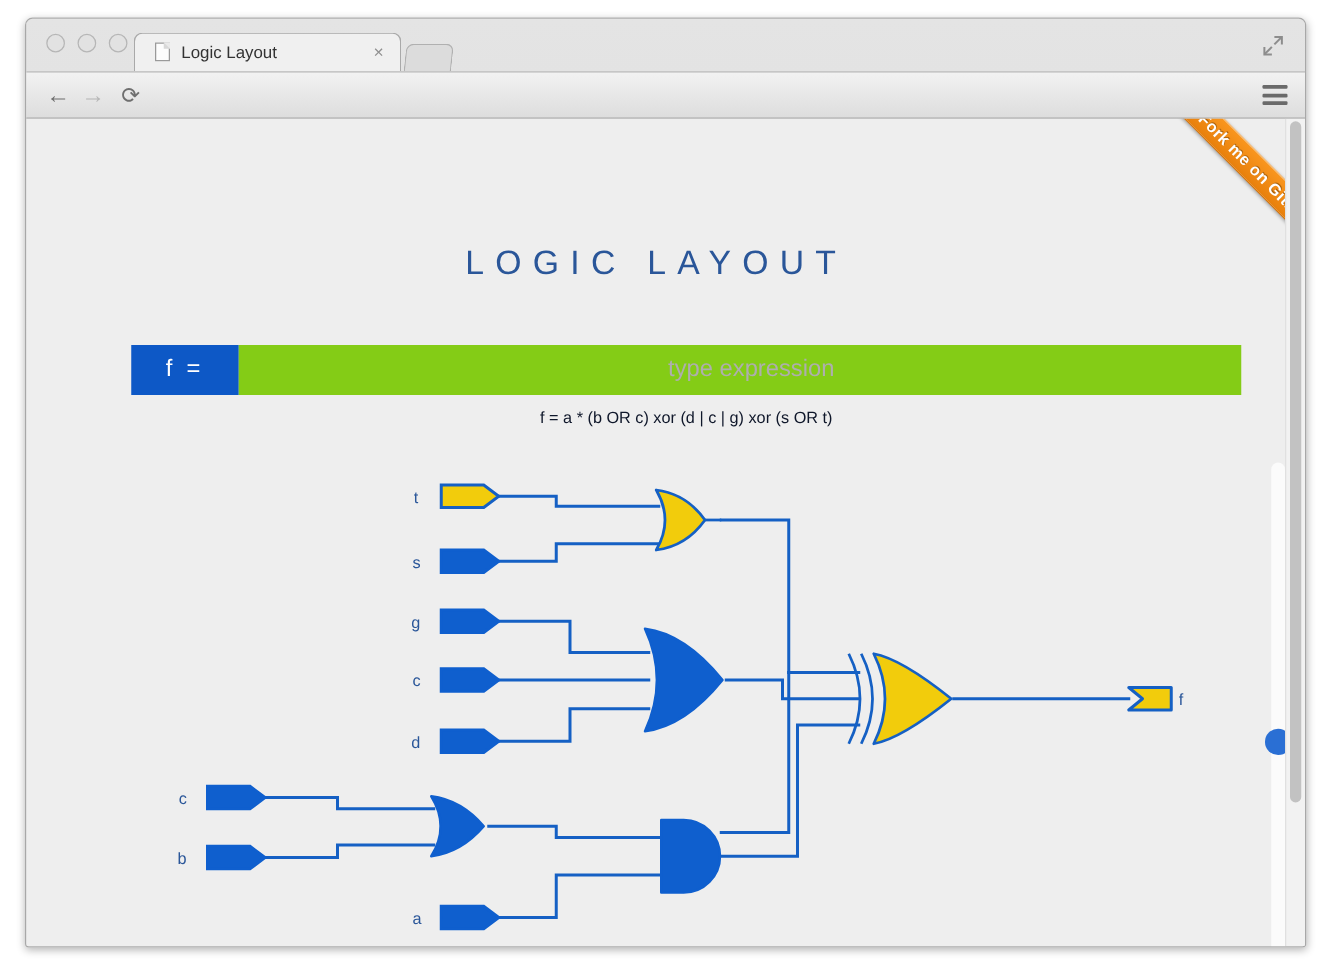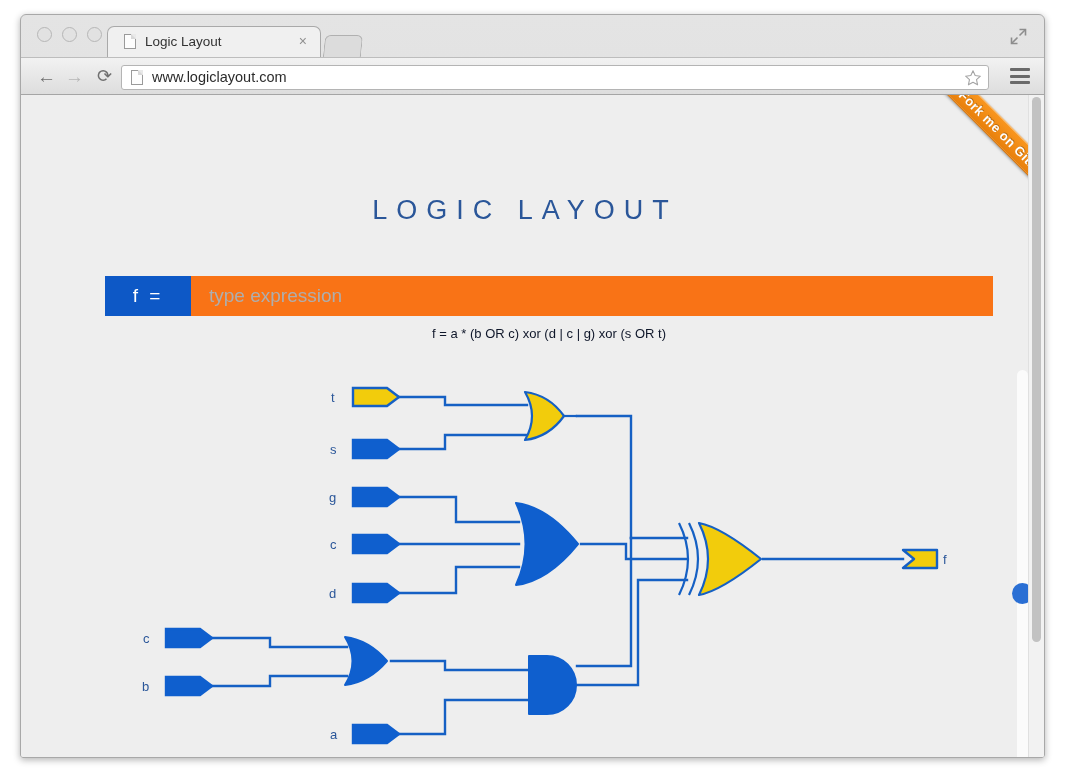--- a/index.html
+++ b/index.html
@@ -260,28 +260,29 @@
     background: #0d58c6;
     color: #ffffff;
     font-size: 19px;
     letter-spacing: 3px;
     display: flex;
     align-items: center;
     justify-content: center;
   }
   .expr-input {
     flex: 1;
-    background: #f97316;
+    background: #84cc16;
     border: none;
     outline: none;
     font-family: "Liberation Sans", sans-serif;
     font-size: 19px;
     color: #333;
     padding: 0 0 0 18px;
     box-sizing: border-box;
+    text-align: center;
   }
   .expr-input::placeholder { color: #aeaeae; }
   .expr-hint {
     position: absolute;
     left: 84px; top: 231px;
     width: 888px;
     text-align: center;
     font-size: 13px;
     color: #0f172a;
   }
@@ -345,27 +346,20 @@
       <path d="M7.5 15.5 L1.5 15.5 L1.5 9.5" fill="none" stroke="#8d8d8d" stroke-width="1.6"></path>
       <path d="M2 15 L7.5 9.5" stroke="#8d8d8d" stroke-width="1.6"></path>
     </svg>
   </div>
 
   <div class="toolbar">
     <div class="nav-btn nav-back">←</div>
     <div class="nav-btn nav-fwd">→</div>
     <div class="nav-btn nav-reload">⟳</div>
 
-    <div class="urlbar">
-      <div class="url-favicon"></div>
-      <div class="url-text">www.logiclayout.com</div>
-      <svg class="star-icon" viewBox="0 0 20 20">
-        <path d="M10 2 L12.4 7.3 L18.2 8 L13.9 11.9 L15.1 17.6 L10 14.7 L4.9 17.6 L6.1 11.9 L1.8 8 L7.6 7.3 Z" fill="none" stroke="#a4a4a4" stroke-width="1.2" stroke-linejoin="round"></path>
-      </svg>
-    </div>
 
     <div class="menu-btn">
       <span></span>
         <span></span>
         <span></span>
     </div>
   </div>
 
   <div class="viewport">
 

